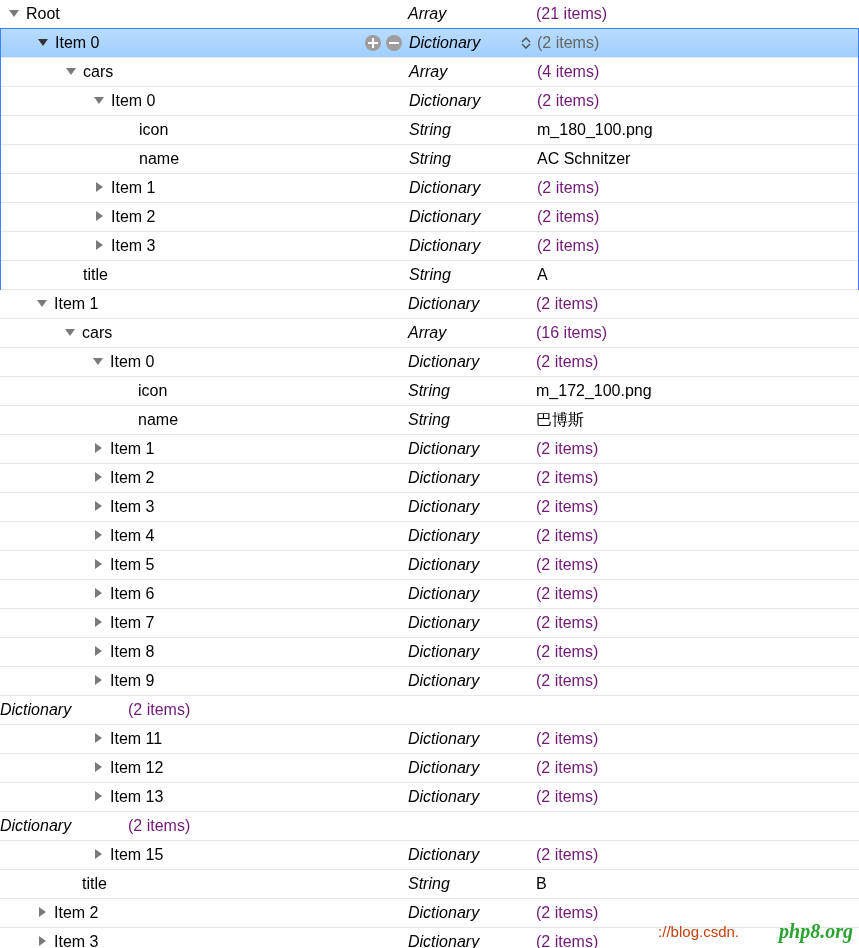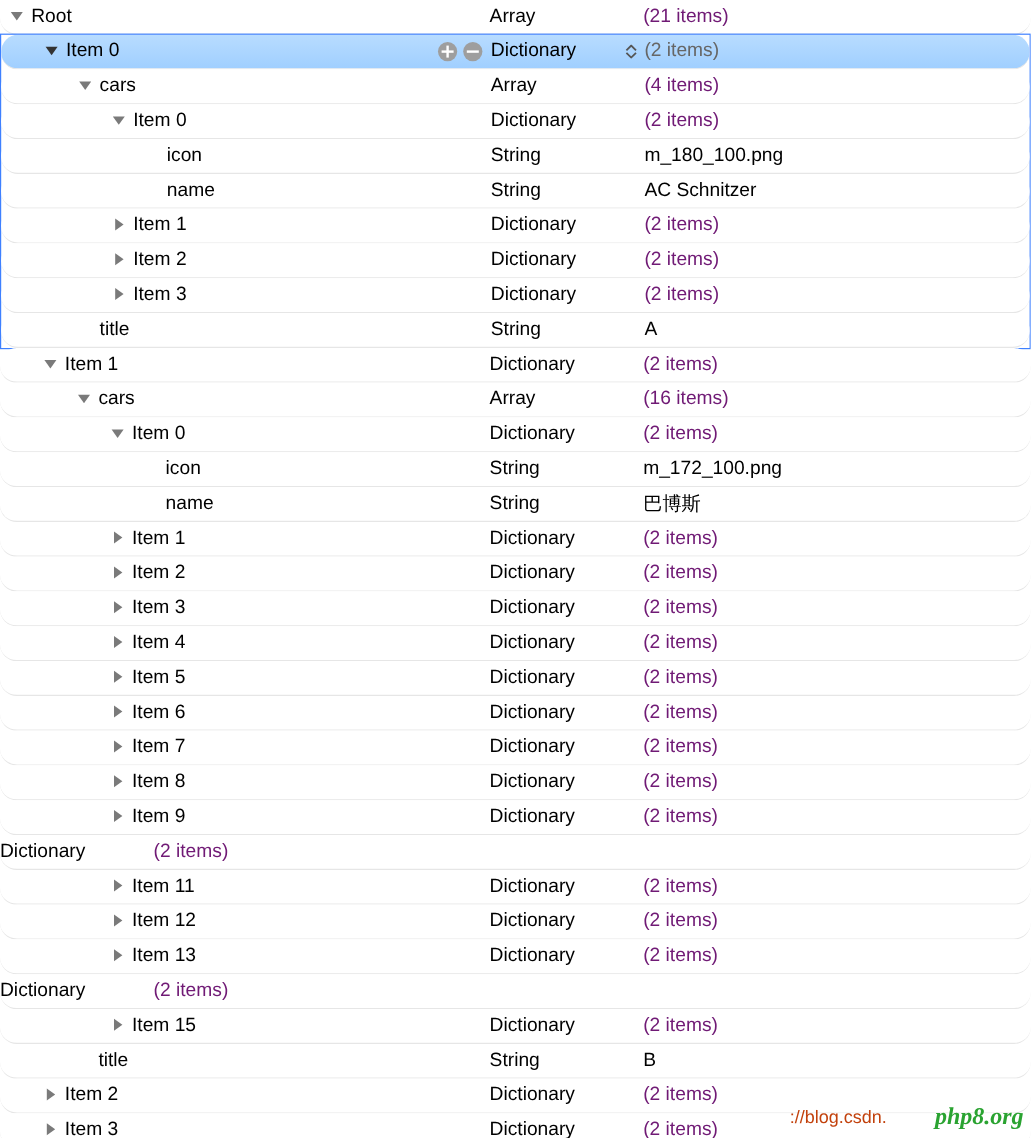--- a/index.html
+++ b/index.html
@@ -11,21 +11,20 @@
     background: #fff;
     width: 859px;
   }
   .row {
     display: flex;
     align-items: center;
     height: 29px;
     border-bottom: 1px solid #e6e6e6;
     background: #fff;
     cursor: default;
-    border-radius: 14px;
   }
   .row.selected {
     background: linear-gradient(#b8dcff, #a0cfff);
   }
   .group-box {
     border: 1px solid #3e80ff;
     margin-top: -1px;
     margin-bottom: -1px;
   }
   .col-key {
@@ -35,20 +34,21 @@
     padding-left: 8px;
     overflow: hidden;
     white-space: nowrap;
   }
   .col-type {
     width: 128px;
     font-size: 16px;
     color: #000;
     display: flex;
     align-items: center;
+    font-style: italic;
   }
   .col-value {
     flex: 1;
     color: #701a75;
     overflow: hidden;
     white-space: nowrap;
   }
   .row.selected .col-value { color: #666; }
   .val-black { color: #000 !important; }
   .indent { display: inline-block; }

